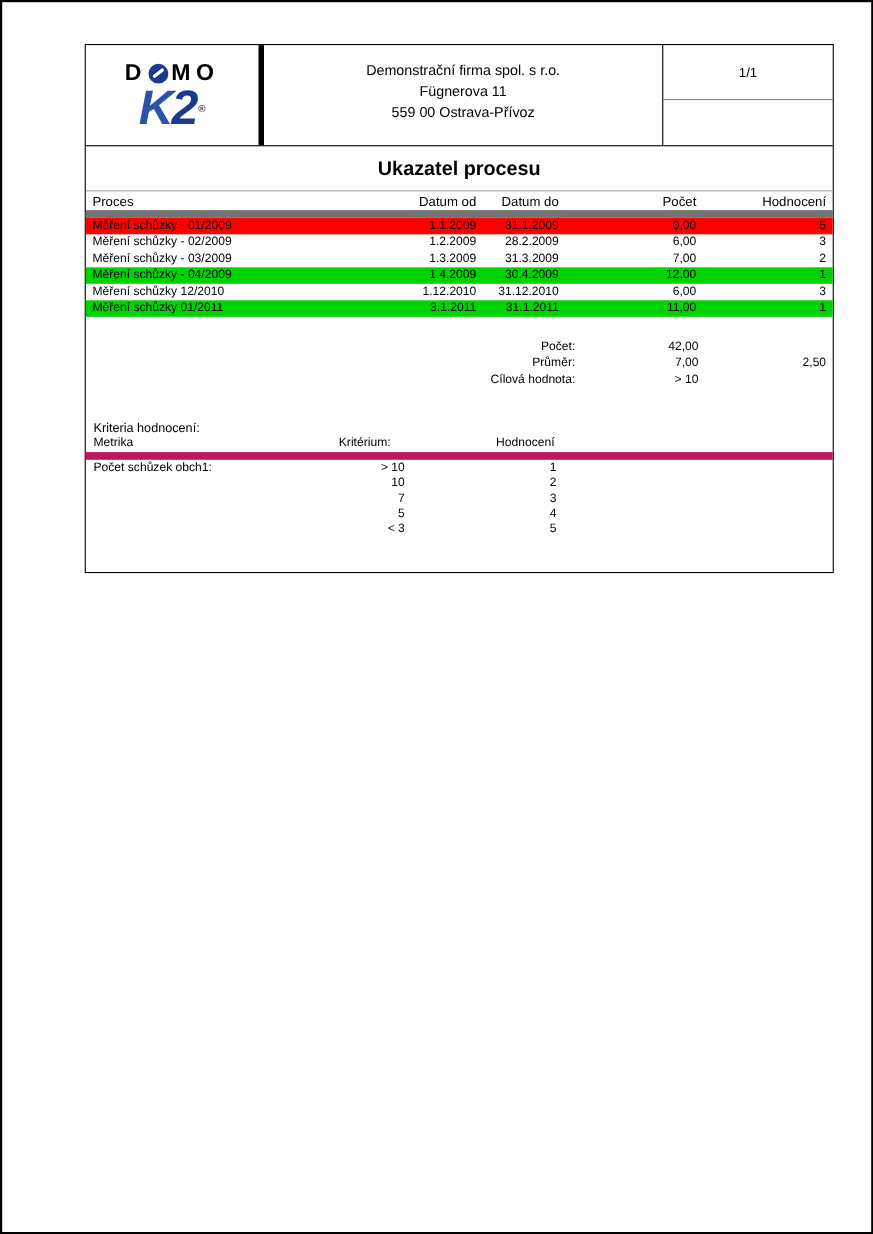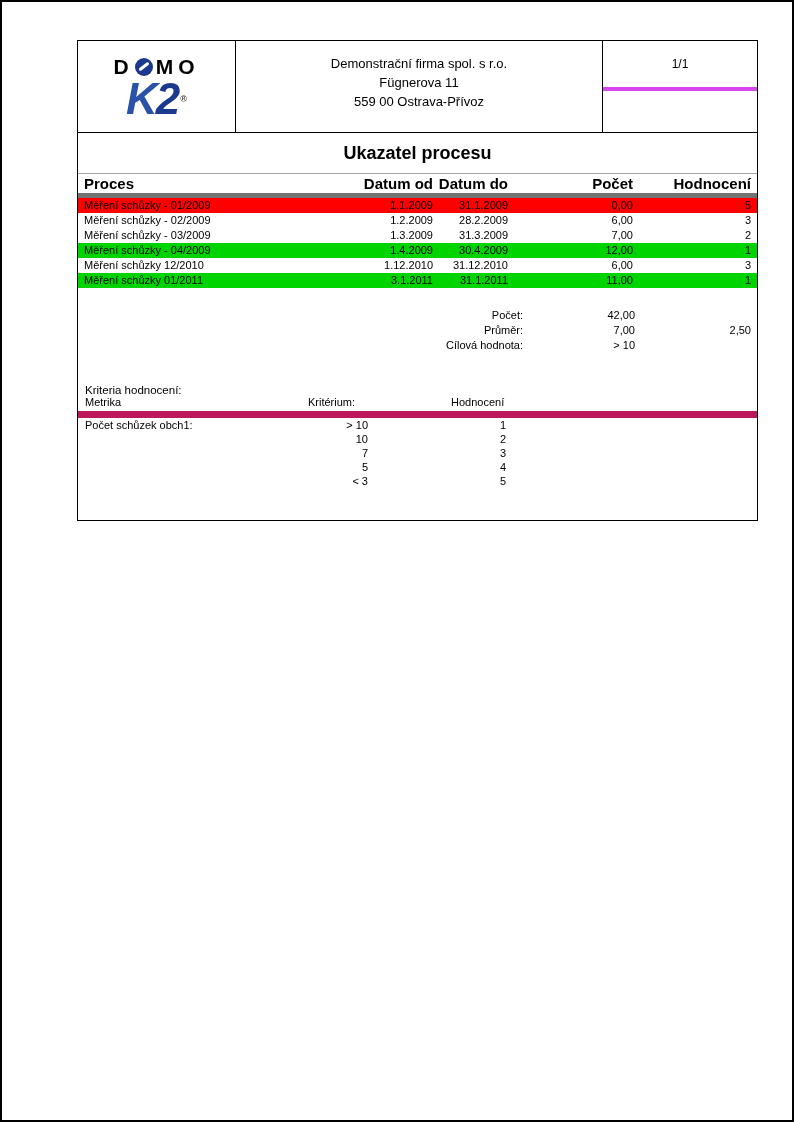--- a/index.html
+++ b/index.html
@@ -12,38 +12,38 @@
   
   .header-row { display:flex; height:92px; border-bottom:1px solid #000; }
   .logo-cell { width:157px; display:flex; flex-direction:column; align-items:center; justify-content:center; }
   .demo-line { display:flex; align-items:center; font-weight:bold; font-size:21px; letter-spacing:5px; }
   .demo-icon { width:18px; height:18px; border-radius:50%; background:var(--brand_blue,#1b3a8f); position:relative; display:inline-block; margin:0 3px 0 1px; }
   .demo-icon::after { content:""; position:absolute; left:3px; top:7px; width:12px; height:3px; background:#fff; transform:rotate(-38deg); border-radius:2px; }
   .k2-line { display:flex; align-items:flex-start; margin-top:1px; font-style:italic; font-weight:bold; line-height:38px; }
   .k2-k { font-size:44px; color:var(--brand_blue_light,#2a52a8); }
   .k2-2 { font-size:44px; color:var(--brand_blue,#1b3a8f); margin-left:-2px; }
   .reg { font-size:9px; font-style:normal; color:#444; align-self:flex-end; }
-  .address-cell { width:368px; border-left:1px solid #000000; border-right:1px solid #000; text-align:center; padding-top:13px; font-size:13px; line-height:19px; }
+  .address-cell { width:368px; border-left:5px solid #000000; border-right:1px solid #000; text-align:center; padding-top:13px; font-size:13px; line-height:19px; }
   .page-cell { flex:1; display:flex; flex-direction:column; }
-  .page-num { height:50px; border-bottom:4px solid #d946ef; display:flex; align-items:center; justify-content:center; font-size:12px; }
+  .page-num { height:50px; border-bottom:1px solid #d946ef; display:flex; align-items:center; justify-content:center; font-size:12px; }
   .page-blank { flex:1; }
 
   
   .title-row { height:41px; border-bottom:1px solid #a3a3a3; display:flex; align-items:center; justify-content:center; font-weight:bold; font-size:18px; }
 
   
   .metric-row { height:22px; border-bottom:1px solid #000; position:relative; font-size:11.5px; line-height:22px; }
   .metric-row span { position:absolute; top:0; white-space:nowrap; }
   .m-label { left:7px; } .m-code { left:120px; } .m-name { left:235px; }
   .m-freq-label { left:483px; } .m-freq-value { left:588px; }
 
   
   .table-area { height:203px; font-size:11px; }
   .t-grid { display:grid; grid-template-columns:1fr 88px 75px 125px 118px; padding:0 6px; align-items:center; }
-  .t-head { height:24px; border-bottom:5px solid #737373; font-weight:bold; font-size:15px; }
+  .t-head { height:24px; border-bottom:7px solid #737373; font-weight:normal; font-size:12px; }
   .t-row { height:15px; line-height:15px; }
   .c-l { text-align:left; white-space:nowrap; overflow:hidden; }
   .c-r { text-align:right; white-space:nowrap; }
   .hl-red { background:var(--row_red,#ff0000); }
   .hl-green { background:var(--row_green,#00d400); }
   .t-summary { margin-top:20px; }
   .s-row { display:grid; grid-template-columns:439px 112px 116px; padding:0 6px; height:15px; line-height:15px; }
   .s-row span { text-align:right; white-space:nowrap; }
 
   

